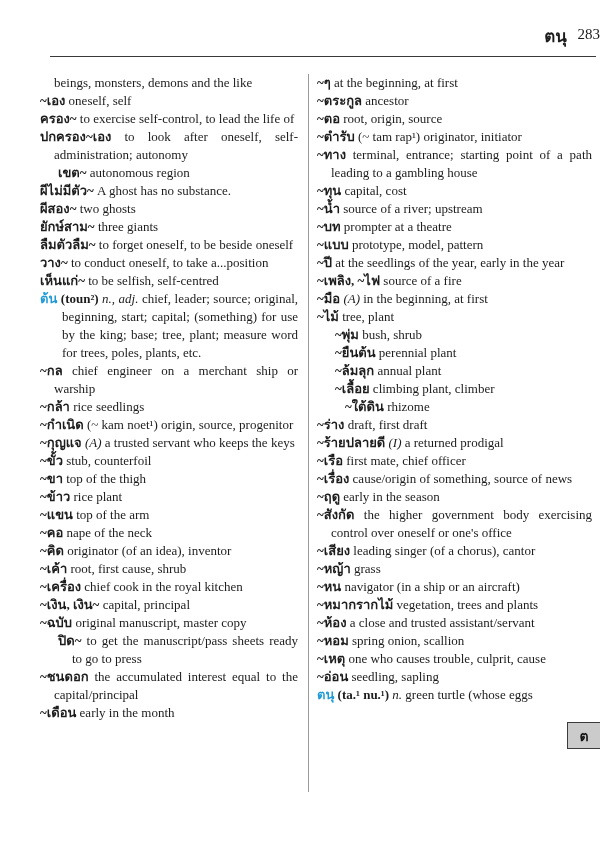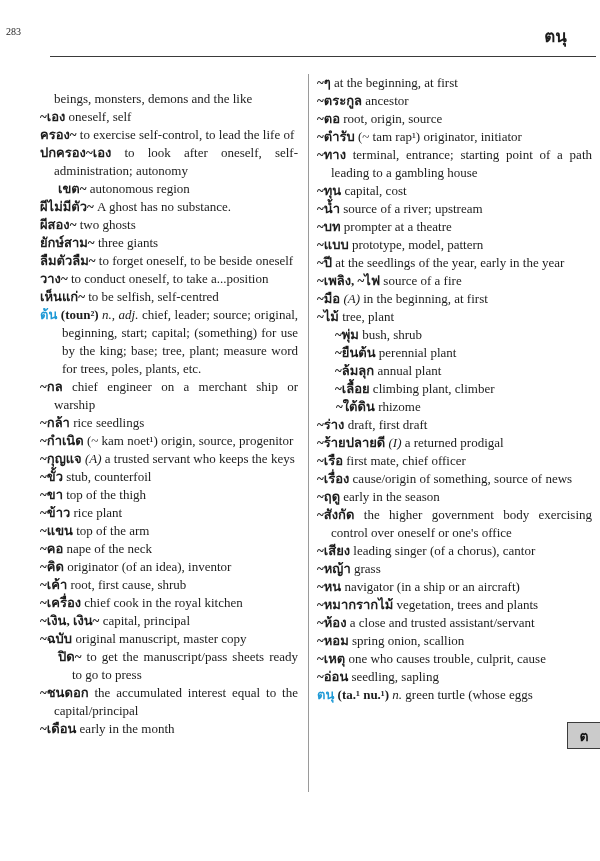--- a/index.html
+++ b/index.html
@@ -9,59 +9,59 @@
     position: relative;
     width: 600px;
     height: 861px;
     background: #ffffff;
     font-family: "Liberation Serif", serif;
     color: #1c1c1c;
     overflow: hidden;
   }
   .page-number {
     position: absolute;
-    top: 26px; left: 6px; right: 0;
-    text-align: left;
-    font-size: 10px;
+    top: 26px; left: 0; right: 0;
+    text-align: right;
+    font-size: 15px;
   }
   .guide-word {
     position: absolute;
     top: 22px; right: 33px;
     font-size: 17px;
     font-weight: bold;
   }
   .header-rule {
     position: absolute;
     top: 56px; left: 50px; right: 4px;
     height: 1px;
     background: #3a3a3a;
   }
   .columns {
     position: absolute;
     top: 74px; left: 40px; right: 8px;
     display: flex;
   }
-  .col-left { width: 258px; margin-top: 16px; }
+  .col-left { width: 258px; }
   .col-divider {
     width: 1px;
     background: #9a9a9a;
     margin: 0 8px 0 10px;
     height: 718px;
   }
   .col-right { flex: 1; }
   .entry {
     font-size: 13px;
     line-height: 18px;
     text-align: justify;
     padding-left: 14px;
     text-indent: -14px;
   }
   .entry.cont { padding-left: 0; text-indent: 14px; }
   .entry.sub { margin-left: 18px; }
-  .entry.subsub { margin-left: 19px; }
+  .entry.subsub { margin-left: 28px; }
   .entry.headword { padding-left: 22px; text-indent: -22px; }
   .term { font-weight: bold; }
   .headword .term { color: var(--accent); }
   .pron { font-weight: normal; }
   .headword .pron { font-weight: bold; }
   .pos { font-style: italic; }
   .flag { font-style: italic; }
   .thumb-tab {
     position: absolute;
     right: 0; top: 722px;

